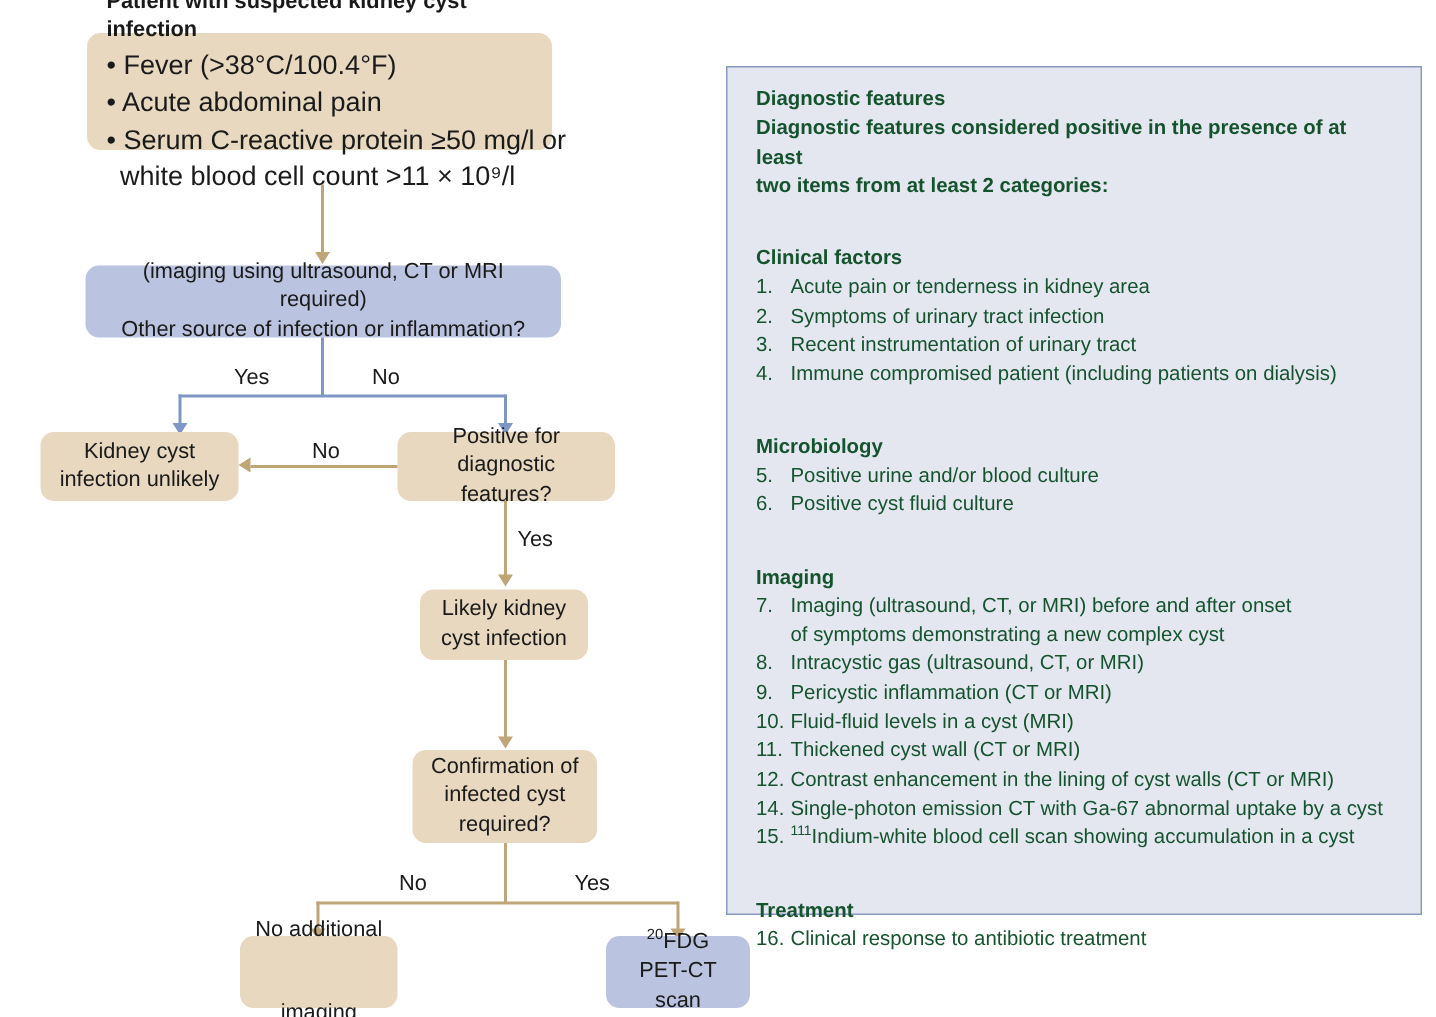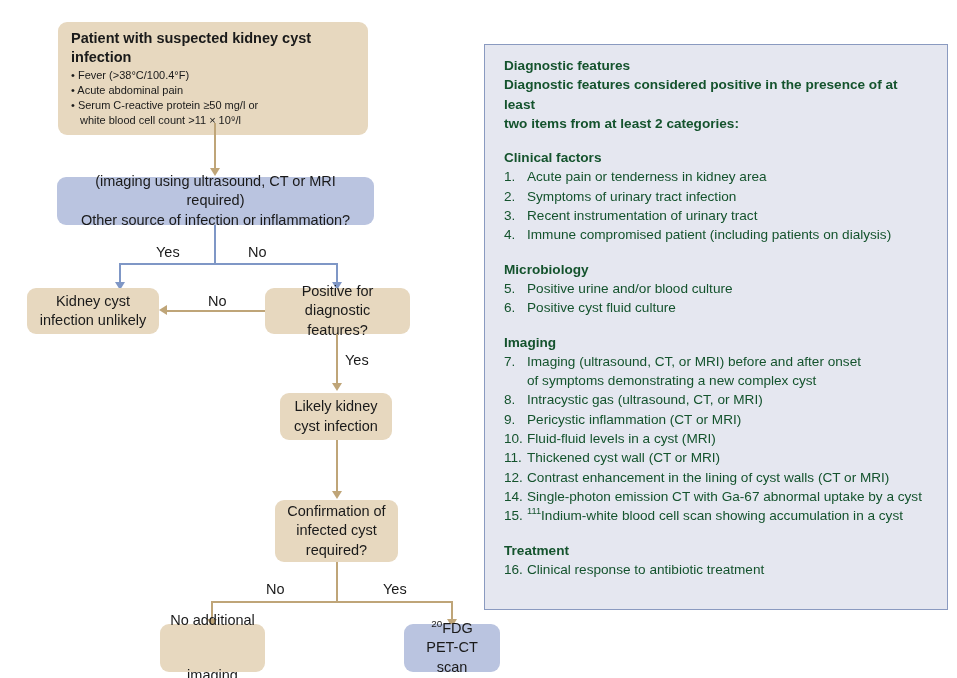--- a/index.html
+++ b/index.html
@@ -42,21 +42,21 @@
     text-align: left;
     padding: 9px 13px;
   }
   .node .ttl {
     font-weight: bold;
     font-size: 14.5px;
     margin-bottom: 1px;
   }
   .node .bullet {
     display: block;
-    font-size: 11px;
+    font-size: 18px;
     line-height: 1.37;
     white-space: nowrap;
   }
   .node .bullet .ind { padding-left: 9px; display: inline-block; }
 
   
   .ln {
     position: absolute;
     background: #bfa578;
   }
@@ -97,40 +97,40 @@
     box-sizing: border-box;
     background: #e5e7f0;
     border: 1.5px solid #8a9ac0;
     padding: 11px 19px 0 19px;
     font-size: 13.6px;
     line-height: 1.42;
     color: #14532d;
   }
   #panel .phead { font-weight: bold; }
   #panel .pintro { font-weight: bold; }
-  #panel .sec { font-weight: bold; margin-top: 15px; }
+  #panel .sec { font-weight: bold; margin-top: 29px; }
   #panel ol { list-style: none; margin: 0; padding: 0; }
   #panel li {
     position: relative;
     padding-left: 21px;
   }
   #panel li .num {
     position: absolute;
     left: 0;
     top: 0;
   }
   #panel li .cont { padding-left: 2px; }
   sup { font-size: 0.68em; vertical-align: super; line-height: 0; }
 </style>
 </head>
 <body>
 
 <div id="canvas">
 
-  <div class="node tan lefted" style="left:58px; top:22px; width:310px; height:113px;">
+  <div class="node tan lefted" style="left:58px; top:22px; width:310px; height:78px;">
     <div class="ttl">Patient with suspected kidney cyst infection</div>
     <span class="bullet">• Fever (&gt;38°C/100.4°F)</span>
     <span class="bullet">• Acute abdominal pain</span>
     <span class="bullet">• Serum C-reactive protein ≥50 mg/l or</span>
     <span class="bullet"><span class="ind">white blood cell count &gt;11 × 10⁹/l</span></span>
   </div>
 
   <div class="ln vl" style="left:214px; top:123px; height:46px;"></div>
   <div class="arw down" style="left:209.5px; top:168px;"></div>
 

